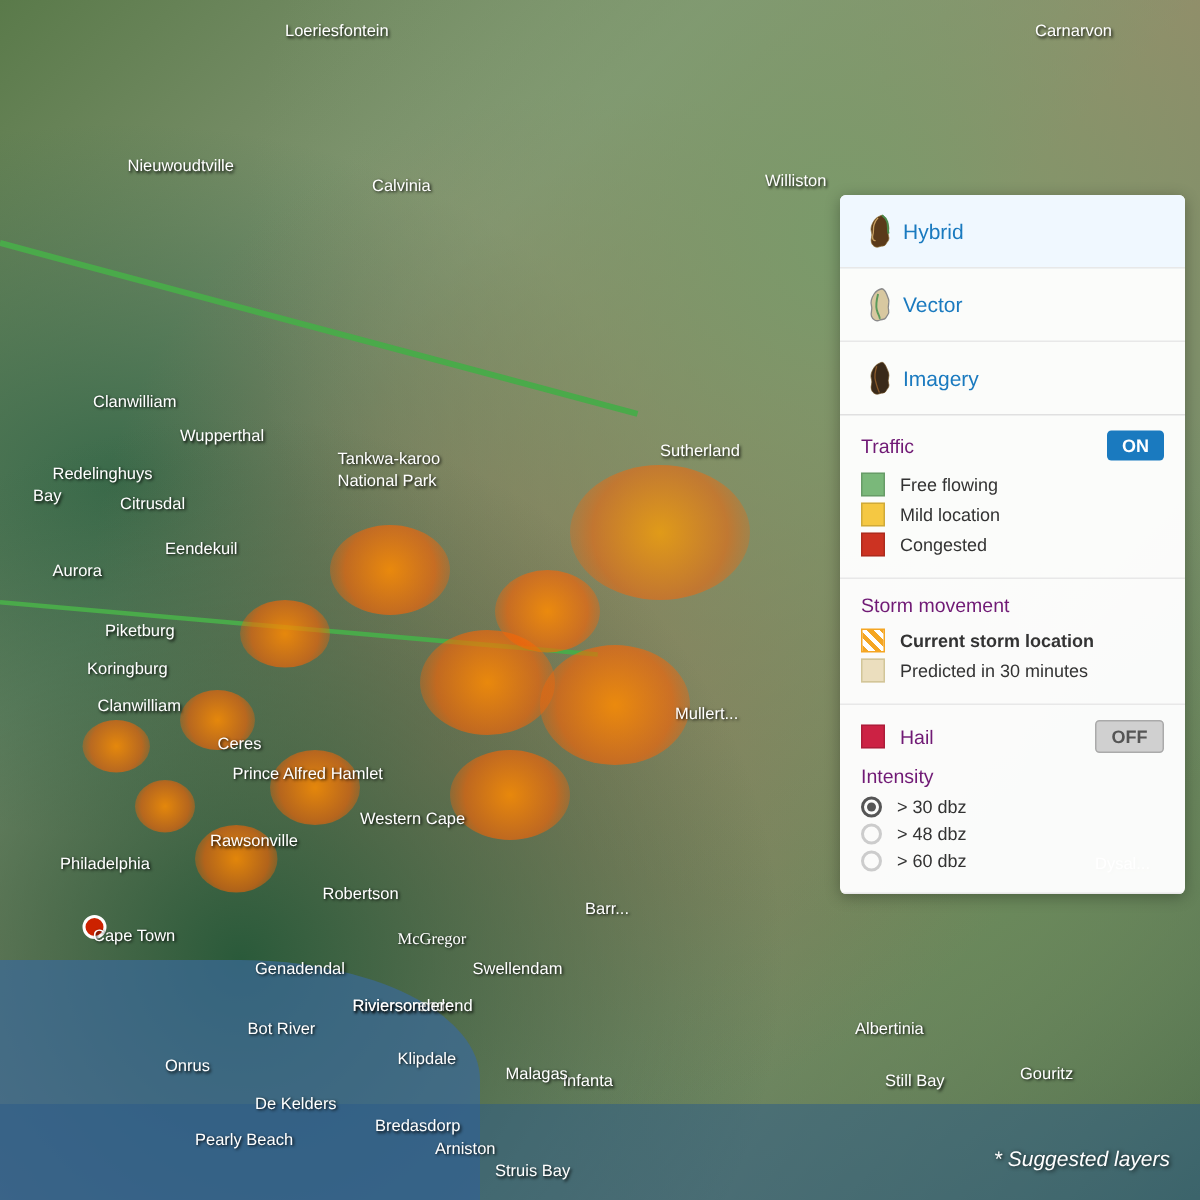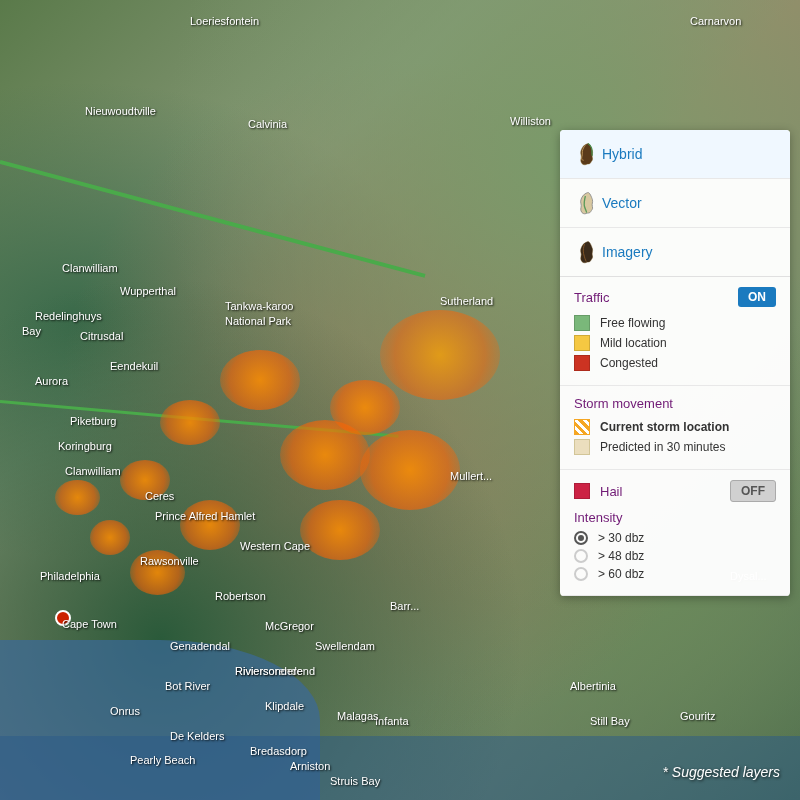--- a/index.html
+++ b/index.html
@@ -348,21 +348,21 @@
       <span class="map-label" style="left: 35px; top: 375px;">Aurora</span>
       <span class="map-label" style="left: 70px; top: 415px;">Piketburg</span>
       <span class="map-label" style="left: 58px; top: 440px;">Koringburg</span>
       <span class="map-label" style="left: 65px; top: 465px;">Clanwilliam</span>
       <span class="map-label" style="left: 145px; top: 490px;">Ceres</span>
       <span class="map-label" style="left: 155px; top: 510px;">Prince Alfred Hamlet</span>
       <span class="map-label" style="left: 140px; top: 555px;">Rawsonville</span>
       <span class="map-label" style="left: 40px; top: 570px;">Philadelphia</span>
       <span class="map-label" style="left: 62px; top: 618px;">Cape Town</span>
       <span class="map-label" style="left: 215px; top: 590px;">Robertson</span>
-      <span class="map-label" style="left: 265px; top: 620px;">McGregor</span>
+      <span class="map-label" style="left: 265px; top: 620px; font-family: Liberation Serif, serif;">McGregor</span>
       <span class="map-label" style="left: 170px; top: 640px;">Genadendal</span>
       <span class="map-label" style="left: 315px; top: 640px;">Swellendam</span>
       <span class="map-label" style="left: 390px; top: 600px;">Barr...</span>
       <span class="map-label" style="left: 240px; top: 540px;">Western Cape</span>
       <span class="map-label" style="left: 235px; top: 665px;">Riviersorende</span>
       <span class="map-label" style="left: 235px; top: 665px;">Riviersonderend</span>
       <span class="map-label" style="left: 165px; top: 680px;">Bot River</span>
       <span class="map-label" style="left: 110px; top: 705px;">Onrus</span>
       <span class="map-label" style="left: 265px; top: 700px;">Klipdale</span>
       <span class="map-label" style="left: 375px; top: 715px;">Infanta</span>

